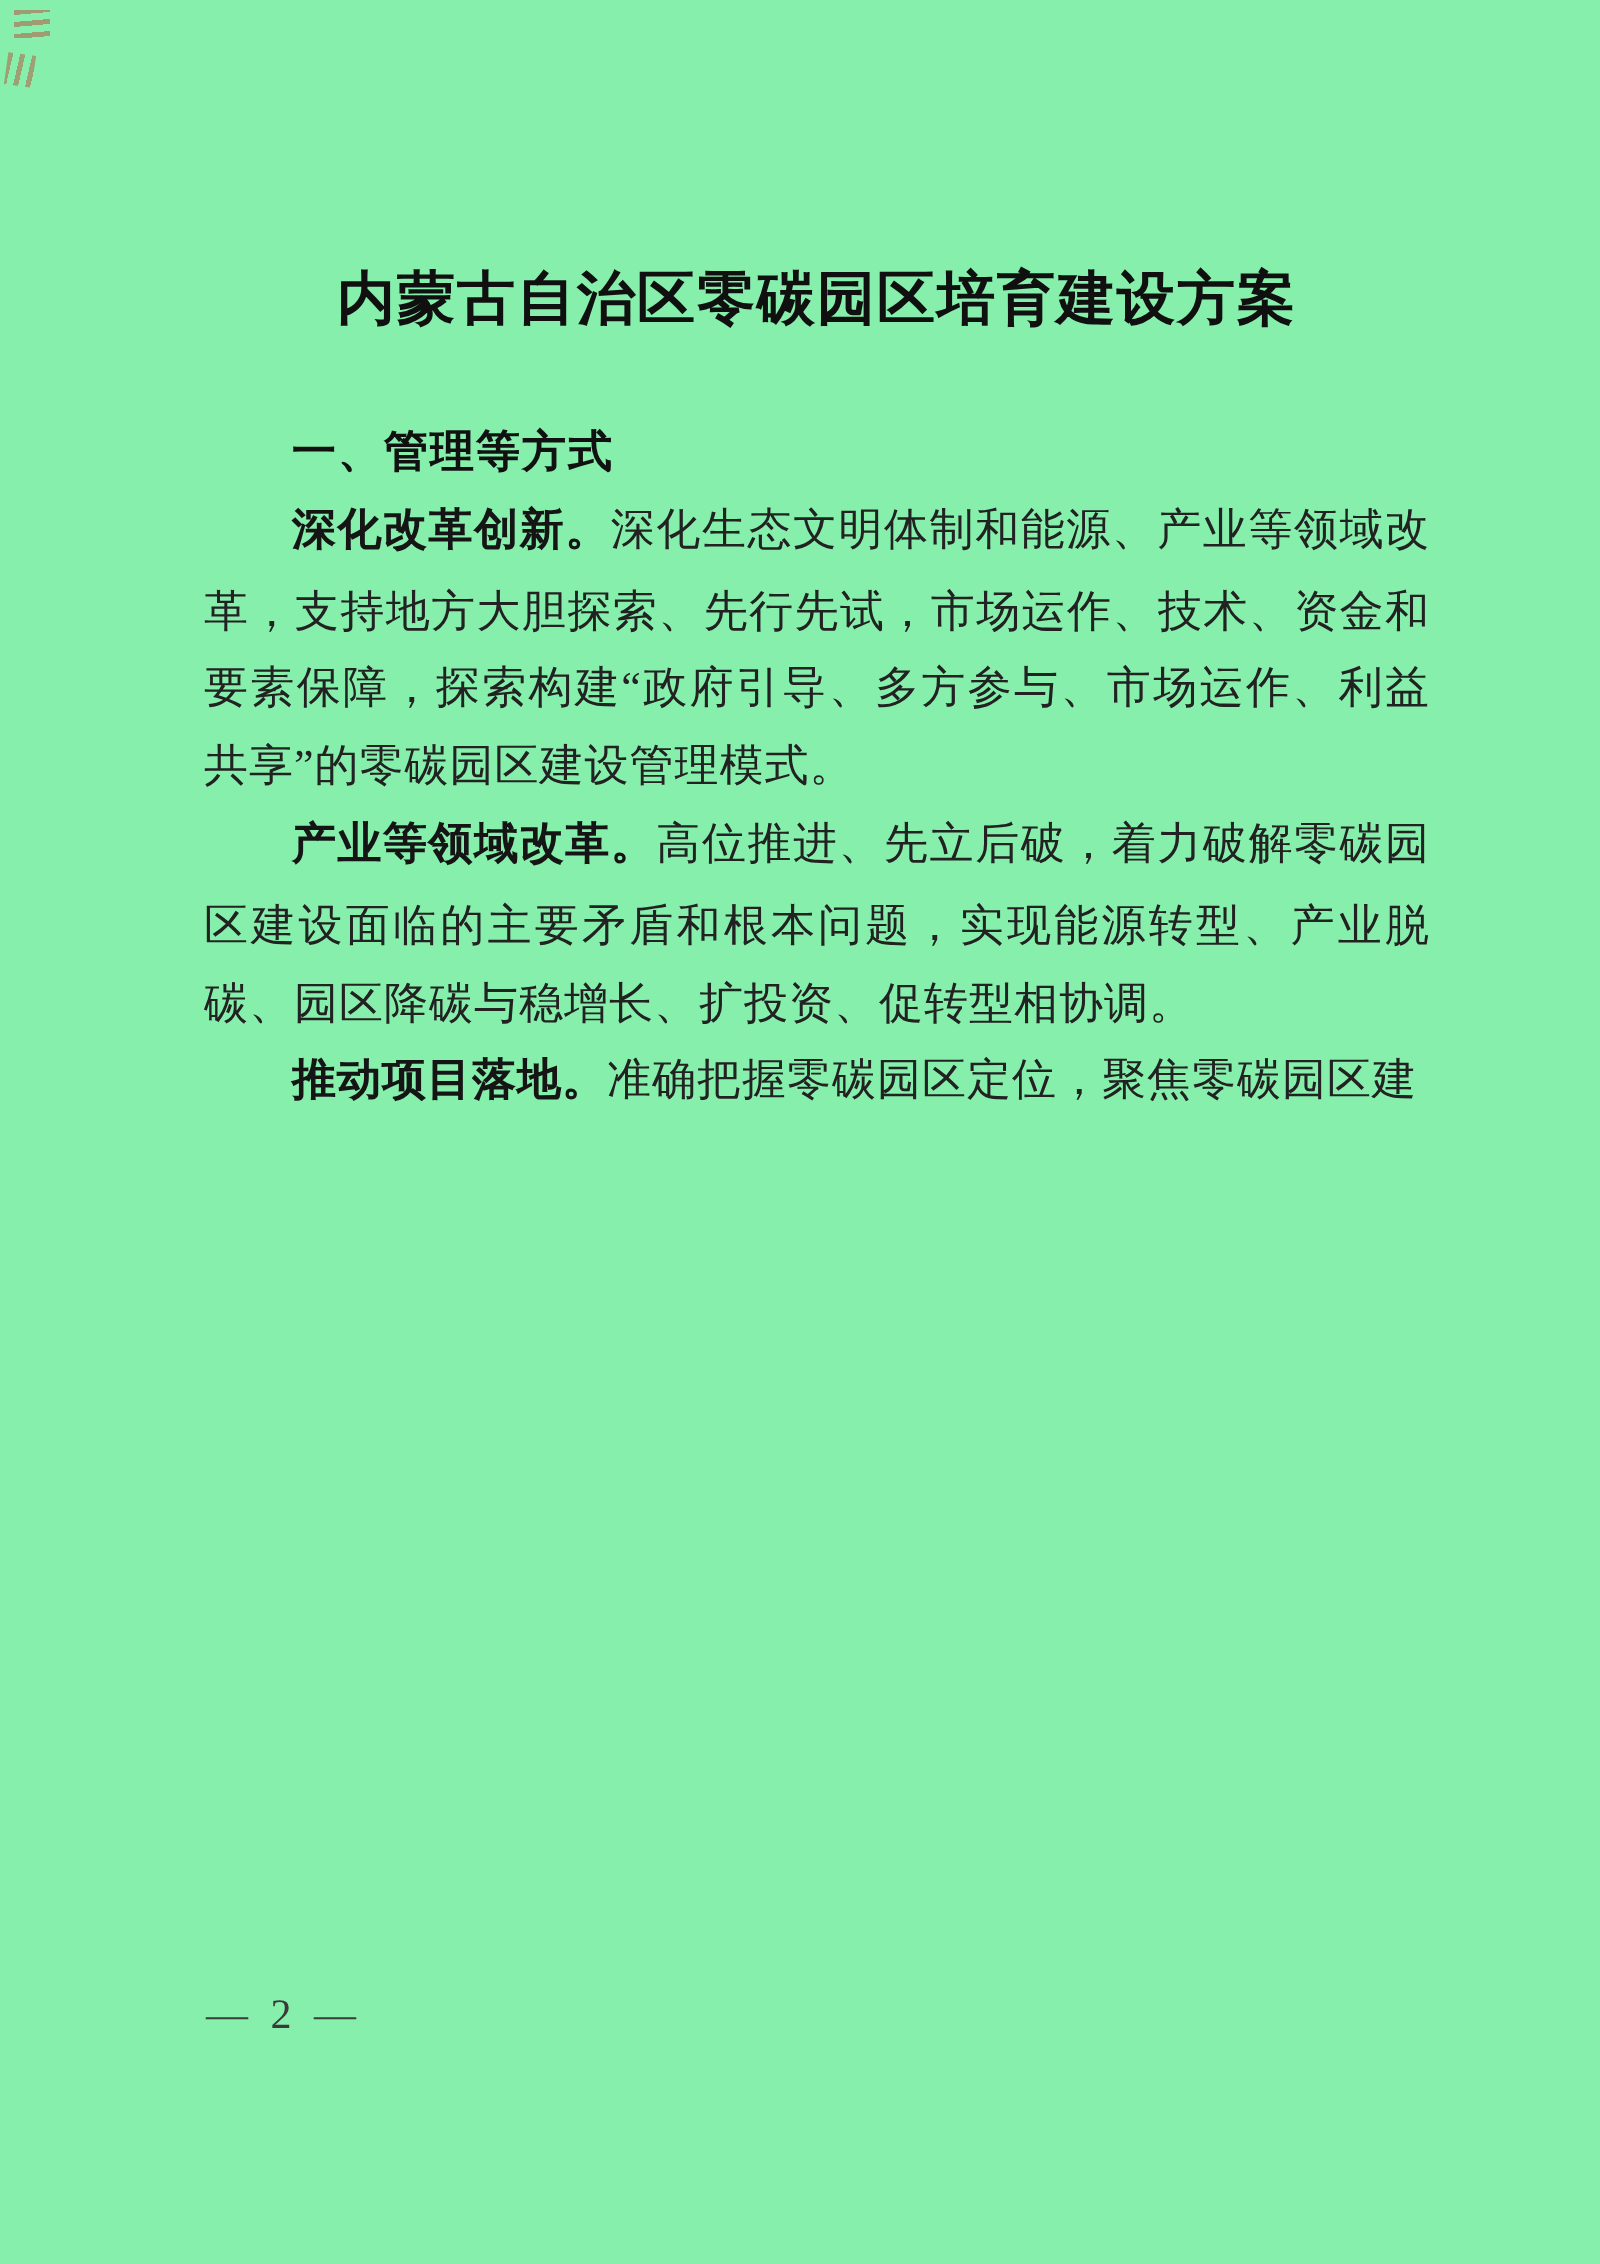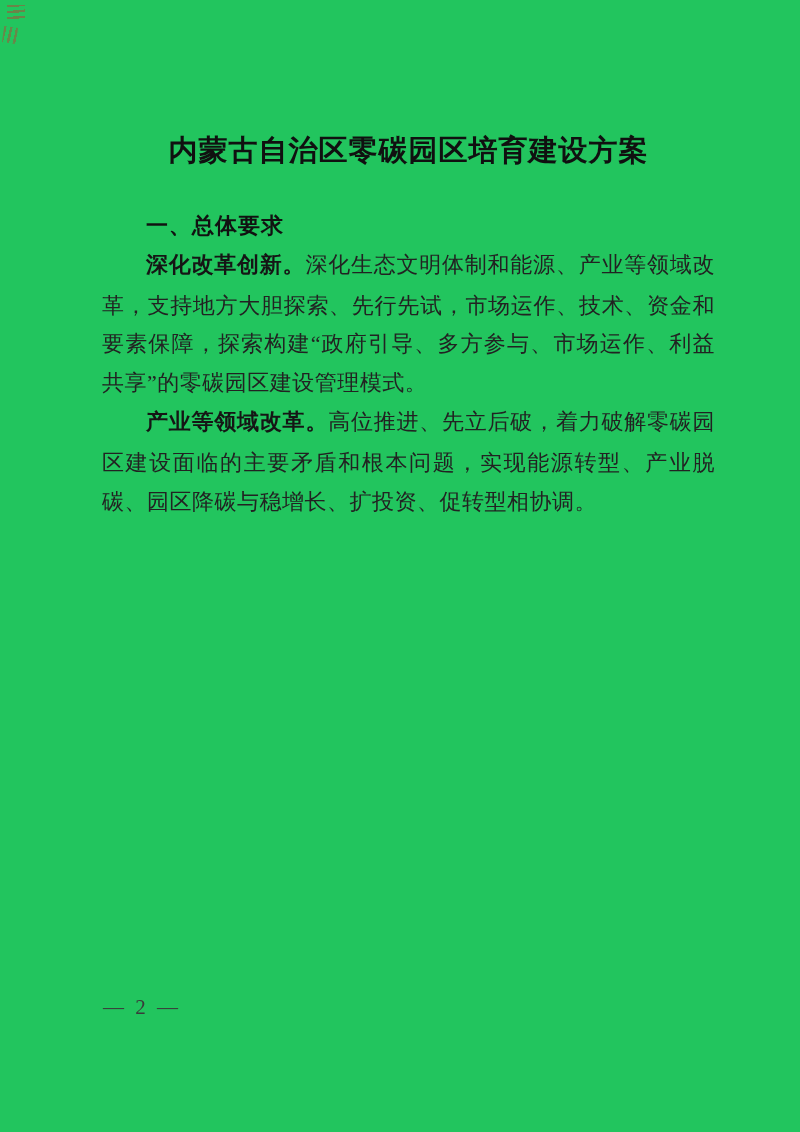--- a/index.html
+++ b/index.html
@@ -3,21 +3,21 @@
 <meta charset="utf-8">
 <style>
   * { box-sizing: border-box; }
   html, body { margin: 0; padding: 0; background: #e8e8e8; }
 
   .page {
     position: relative;
     width: 800px;
     height: 1132px;
     margin: 0 auto;
-    background: #22c55e;
+    background: #86efac;
     overflow: hidden;
     font-family: "Liberation Serif", "DejaVu Serif", serif;
     color: #1c1c1c;
   }
 
   
   .red-mark {
     position: absolute;
     opacity: 0.55;
   }
@@ -95,26 +95,27 @@
   <div class="red-mark red-mark-1"></div>
   <div class="red-mark red-mark-2"></div>
 
   <div class="content">
 
     <h1 class="doc-title">内蒙古自治区零碳园区培育建设方案</h1>
 
     <div class="body-text">
 
 
-      <h2 class="heading">一、总体要求</h2>
+      <h2 class="heading">一、管理等方式</h2>
 
 
       <p class="para"><span class="lead">深化改革创新。</span><span>深化生态文明体制和能源、产业等领域改革，支持地方大胆探索、先行先试，市场运作、技术、资金和要素保障，探索构建“政府引导、多方参与、市场运作、利益共享”的零碳园区建设管理模式。</span></p>
 
       <p class="para"><span class="lead">产业等领域改革。</span><span>高位推进、先立后破，着力破解零碳园区建设面临的主要矛盾和根本问题，实现能源转型、产业脱碳、园区降碳与稳增长、扩投资、促转型相协调。</span></p>
 
+      <p class="para"><span class="lead">推动项目落地。</span><span>准确把握零碳园区定位，聚焦零碳园区建</span></p>
 
     </div>
   </div>
 
   <div class="page-number">— 2 —</div>
 
 </div>
 
 </body></html>

